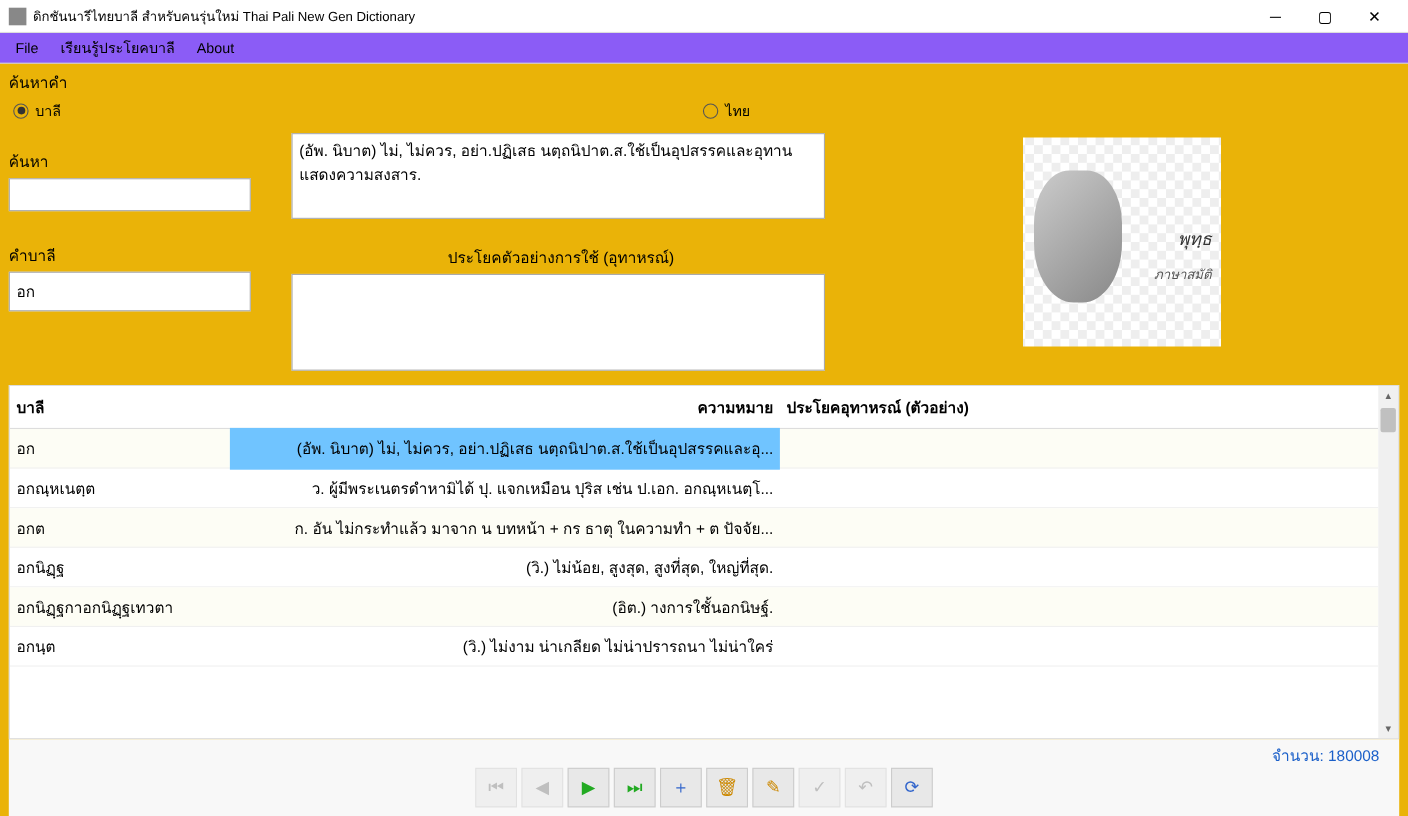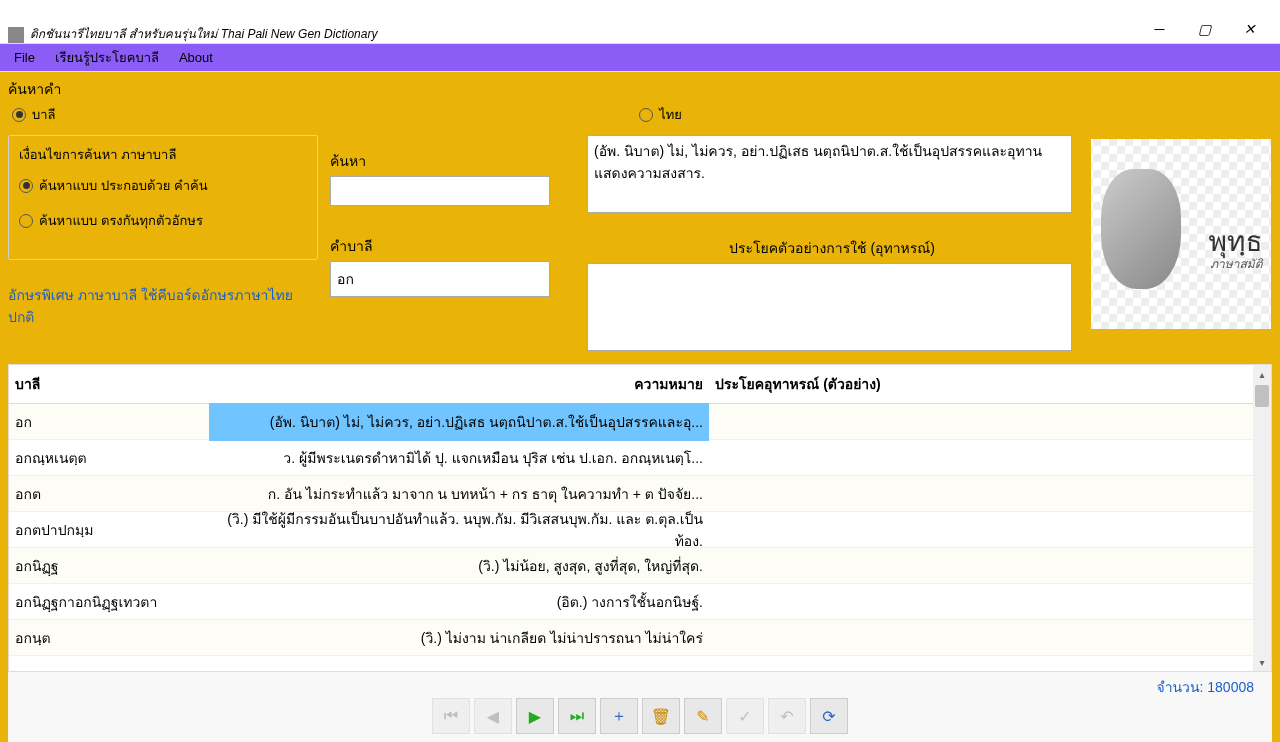--- a/index.html
+++ b/index.html
@@ -1,17 +1,17 @@
 <!DOCTYPE html>
 <html><head>
 <meta charset="utf-8">
 <style>
 * { margin: 0; padding: 0; box-sizing: border-box; }
 body { font-family: "Segoe UI", Tahoma, sans-serif; font-size: 13px; background: #f0f0f0; color: #000; width: 1280px; height: 742px; overflow: hidden; display: flex; flex-direction: column; }
-.titlebar { background: #fff; height: 44px; display: flex; align-items: flex-end; padding: 0 8px; border-bottom: 1px solid #ddd; font-style: italic; }
+.titlebar { background: #fff; height: 30px; display: flex; align-items: center; padding: 0 8px; border-bottom: 1px solid #ddd; }
 .titlebar .ico { width: 16px; height: 16px; margin-right: 6px; background: #888; display: inline-block; }
 .titlebar .title { flex: 1; font-size: 12px; }
 .wincontrols { display: flex; }
 .wincontrols .btn { width: 45px; height: 28px; display: flex; align-items: center; justify-content: center; font-size: 14px; cursor: pointer; }
 .menubar { background: #8b5cf6; height: 28px; display: flex; align-items: center; padding: 0 4px; border-bottom: 1px solid #e0e0e0; }
 .menubar .mi { padding: 4px 10px; cursor: pointer; font-size: 13px; }
 .content { flex: 1; display: flex; flex-direction: column; background: #eab308; padding: 6px 8px 0 8px; }
 .searchlabel { font-size: 14px; margin-bottom: 4px; }
 .langrow { display: flex; align-items: center; margin-bottom: 10px; }
 .radio { display: flex; align-items: center; cursor: pointer; }
@@ -24,21 +24,21 @@
 .condbox .radio { margin-bottom: 14px; font-size: 13px; }
 .special { color: #1a5fc9; font-size: 14px; margin-top: 24px; cursor: pointer; }
 .midcol { width: 245px; }
 .lbl { font-size: 14px; margin-bottom: 4px; margin-top: 15px; }
 .inp { width: 220px; height: 30px; border: 1px solid #aaa; padding: 2px 6px; font-size: 14px; background: #fff; }
 .rightcol { width: 490px; }
 .ta { width: 485px; border: 1px solid #aaa; background: #fff; padding: 4px 6px; font-size: 14px; resize: none; overflow: auto; font-family: inherit; }
 .imgcol { flex: 1; display: flex; align-items: flex-start; justify-content: center; padding-top: 4px; }
 .buddha { width: 180px; height: 190px; background: repeating-conic-gradient(#eee 0% 25%, #fff 0% 50%) 50% / 16px 16px; display:flex; align-items:center; justify-content:flex-end; position:relative; }
 .buddha .face { width: 80px; height: 120px; background: linear-gradient(135deg,#ccc,#888); border-radius: 40% 40% 45% 45%; position:absolute; left:10px; top:30px; }
-.buddha .txt { position:absolute; right:8px; top:80px; font-family: serif; font-size: 28px; color:#333; }
+.buddha .txt { position:absolute; right:8px; top:80px; font-family: serif; font-style: italic; font-size: 16px; color:#333; }
 .buddha .sub { position:absolute; right:8px; top:115px; font-size:12px; color:#555; font-style:italic;}
 .grid { flex: 1; margin-top: 10px; display: flex; background: #fff; border: 1px solid #ddd; }
 .gridbody { flex: 1; overflow-y: hidden; }
 .gh { display: flex; background: #fff; border-bottom: 1px solid #ddd; font-weight: bold; font-size: 14px; }
 .gh .cell, .gr .cell { padding: 8px 6px; }
 .c1 { width: 200px; }
 .c2 { width: 500px; text-align: right; }
 .c3 { flex: 1; }
 .gr { display: flex; font-size: 14px; border-bottom: 1px solid #f0f0f0; cursor: pointer; height: 36px; align-items: center; }
 .gr:nth-child(odd) { background: #fdfdf5; }
@@ -80,34 +80,20 @@
       <span>บาลี</span>
     </div>
     <div style="flex:1"></div>
     <div class="radio" style="margin-right:590px;">
       <span class="ind"></span>
       <span>ไทย</span>
     </div>
   </div>
 
   <div class="upper">
-    <div class="leftcol">
-      <div class="condbox">
-        <div class="hdr">เงื่อนไขการค้นหา ภาษาบาลี</div>
-        <div class="radio">
-          <span class="ind sel"></span>
-          <span>ค้นหาแบบ ประกอบด้วย คำค้น</span>
-        </div>
-        <div class="radio">
-          <span class="ind"></span>
-          <span>ค้นหาแบบ ตรงกันทุกตัวอักษร</span>
-        </div>
-      </div>
-      <div class="special">อักษรพิเศษ ภาษาบาลี ใช้คีบอร์ดอักษรภาษาไทยปกติ</div>
-    </div>
 
     <div class="midcol">
       <div class="lbl">ค้นหา</div>
       <input class="inp" style="">
       <div style="height:14px"></div>
       <div class="lbl">คำบาลี</div>
       <input class="inp" style="height: 36px;" value="อก">
     </div>
 
     <div class="rightcol">
@@ -143,25 +129,20 @@
             <div class="cell c1">อกณฺหเนตฺต</div>
             <div class="cell c2">ว. ผู้มีพระเนตรดำหามิได้ ปุ. แจกเหมือน ปุริส เช่น ป.เอก. อกณฺหเนตฺโ...</div>
             <div class="cell c3"></div>
           </div>
           <div class="gr">
             <div class="cell c1">อกต</div>
             <div class="cell c2">ก. อัน  ไม่กระทำแล้ว มาจาก น บทหน้า + กร ธาตุ ในความทำ + ต ปัจจัย...</div>
             <div class="cell c3"></div>
           </div>
           <div class="gr">
-            <div class="cell c1">อกตปาปกมฺม</div>
-            <div class="cell c2">(วิ.) มีใช้ผู้มีกรรมอันเป็นบาปอันทำแล้ว. นบุพ.กัม. มีวิเสสนบุพ.กัม. และ ต.ตุล.เป็นท้อง.</div>
-            <div class="cell c3"></div>
-          </div>
-          <div class="gr">
             <div class="cell c1">อกนิฏฺฐ</div>
             <div class="cell c2">(วิ.) ไม่น้อย, สูงสุด, สูงที่สุด, ใหญ่ที่สุด.</div>
             <div class="cell c3"></div>
           </div>
           <div class="gr">
             <div class="cell c1">อกนิฏฺฐกาอกนิฏฺฐเทวตา</div>
             <div class="cell c2">(อิต.) างการใชั้นอกนิษฐ์.</div>
             <div class="cell c3"></div>
           </div>
           <div class="gr">

